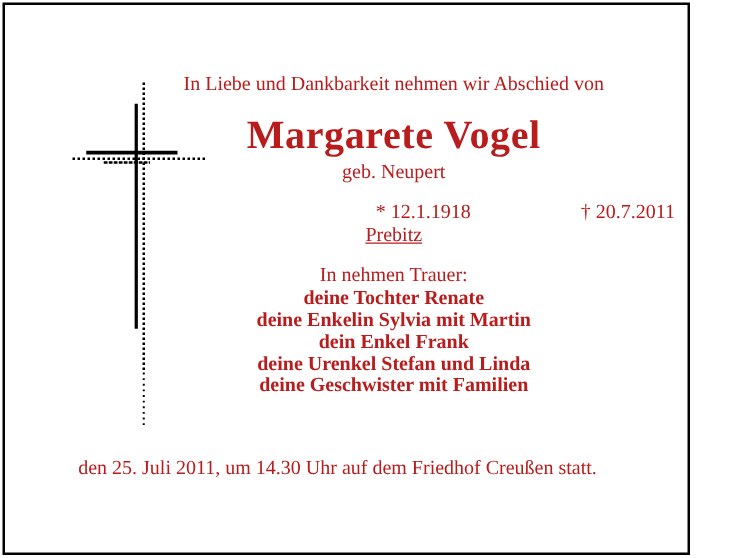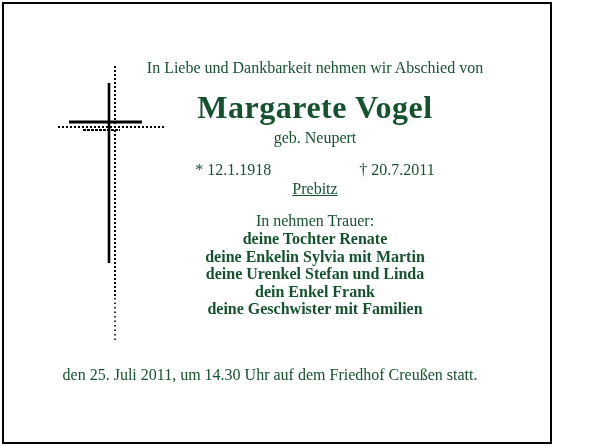--- a/index.html
+++ b/index.html
@@ -2,21 +2,21 @@
 <html><head>
 <meta charset="utf-8">
 <style>
   html, body { margin: 0; padding: 0; background: #ffffff; }
   .page {
     position: relative;
     width: 554px;
     height: 446px;
     background: #ffffff;
     font-family: "Liberation Serif", "DejaVu Serif", serif;
-    color: #14532d;
+    color: #b91c1c;
     overflow: hidden;
   }
   .frame {
     position: absolute;
     inset: 2px;
     border: 2px solid #000000;
     pointer-events: none;
   }
   .cross {
     position: absolute;
@@ -44,21 +44,21 @@
   .maiden {
     font-size: 16px;
     line-height: 19px;
     margin-top: 3px;
   }
   .dates {
     margin-top: 13px;
     font-size: 16px;
     line-height: 19px;
     display: flex;
-    justify-content: center;
+    justify-content: flex-end;
     gap: 88px;
   }
   .place {
     font-size: 16px;
     line-height: 19px;
     text-decoration: underline;
   }
   .trauer {
     margin-top: 13px;
     font-size: 16px;
@@ -108,22 +108,22 @@
       <span>† 20.7.2011</span>
     </div>
 
     <div class="place">Prebitz</div>
 
     <div class="trauer">In nehmen Trauer:</div>
 
     <div class="mourners">
       <div>deine Tochter Renate</div>
       <div>deine Enkelin Sylvia mit Martin</div>
+      <div>dein Enkel Frank</div>
       <div>deine Urenkel Stefan und Linda</div>
-      <div>dein Enkel Frank</div>
       <div>deine Geschwister mit Familien</div>
     </div>
   </div>
 
   <div class="footer">
     <div>den 25. Juli 2011, um 14.30 Uhr auf dem Friedhof Creußen statt.</div>
   </div>
 </div>
 
 </body></html>

